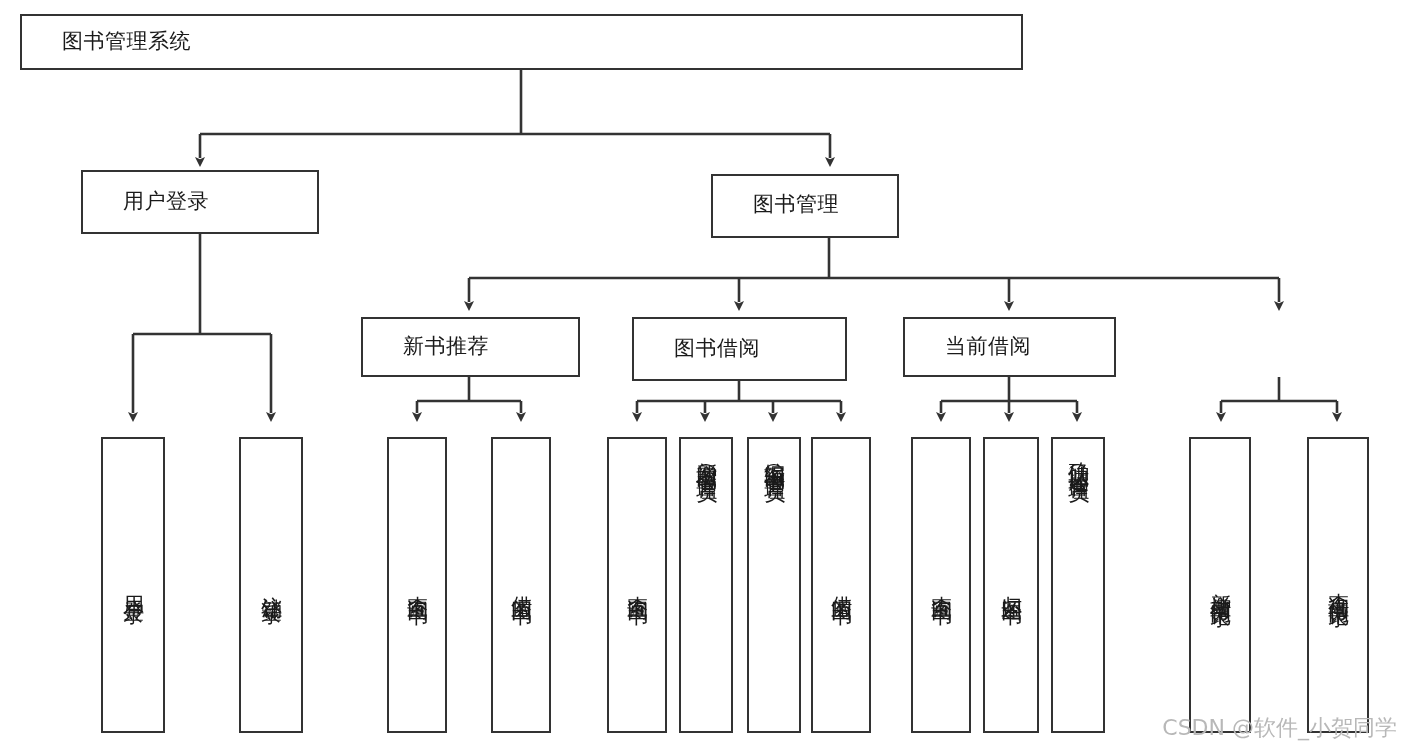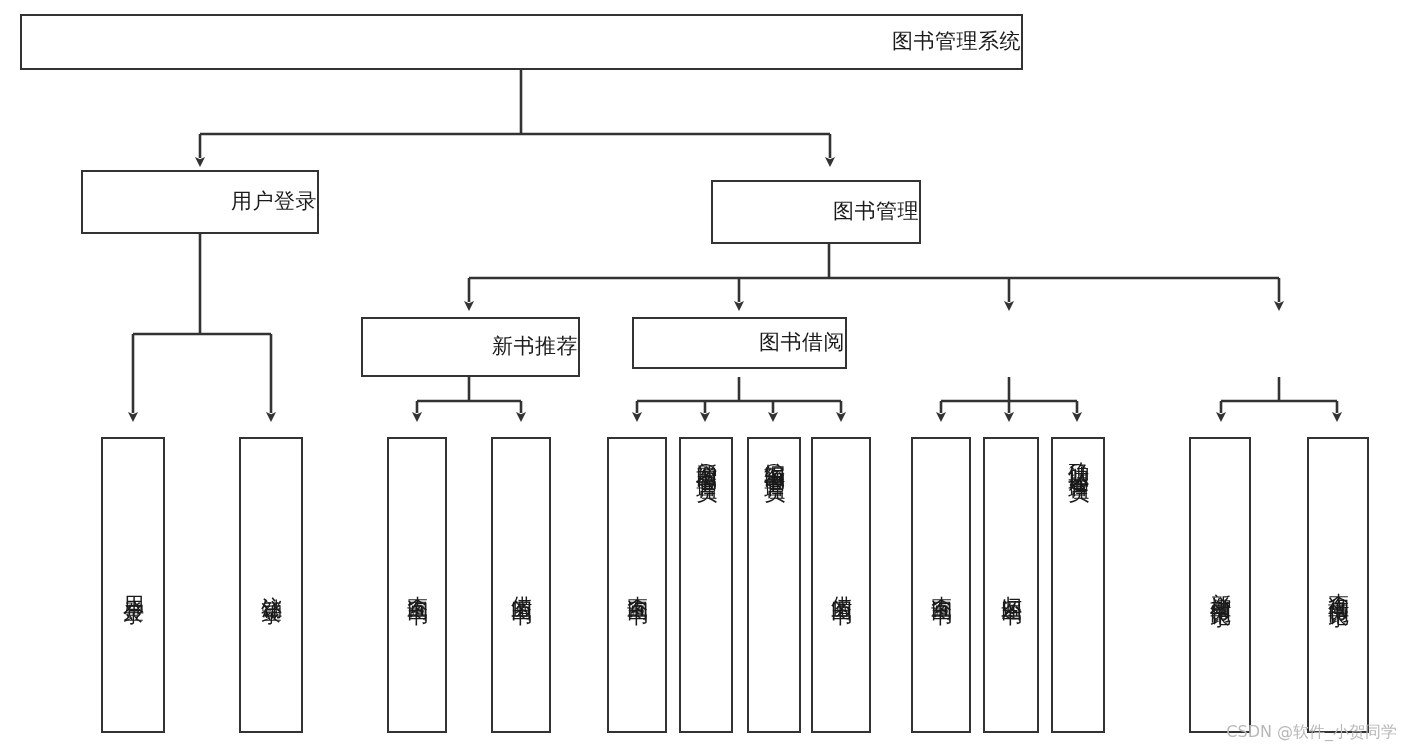--- a/index.html
+++ b/index.html
@@ -27,22 +27,23 @@
     width: 1405px;
     height: 747px;
   }
   .node {
     position: absolute;
     box-sizing: border-box;
     background: #ffffff;
     border: 2px solid #333333;
     display: flex;
     align-items: center;
-    justify-content: flex-end;
+    justify-content: flex-start;
     z-index: 2;
+    padding-left: 40px;
   }
   .node-label {
     color: #1a1a1a;
     font-size: 21px;
     line-height: 1.12;
     letter-spacing: 0.5px;
     white-space: nowrap;
   }
   
   .node.vertical {
@@ -58,21 +59,21 @@
     letter-spacing: 3px;
     font-size: 21px;
   }
   .node.vertical.top-aligned {
     align-items: flex-start;
   }
   .watermark {
     position: absolute;
     right: 8px;
     bottom: 4px;
-    font-size: 16px;
+    font-size: 22px;
     color: #b8b8b8;
     z-index: 3;
     white-space: nowrap;
     font-family: "DejaVu Sans", "Liberation Sans", sans-serif;
   }
 </style>
 </head>
 <body>
 
 <div id="diagram-root">
@@ -128,32 +129,35 @@
   </svg>
 
   <div class="node" style="left:20px; top:14px; width:1003px; height:56px;">
     <span class="node-label">图书管理系统</span>
   </div>
 
   <div class="node" style="left:81px; top:170px; width:238px; height:64px;">
     <span class="node-label">用户登录</span>
   </div>
 
-  <div class="node" style="left:711px; top:180px; width:210px; height:64px;">
+  <div class="node" style="left:711px; top:174px; width:188px; height:64px;font-family:Liberation Mono, monospace;">
     <span class="node-label">图书管理</span>
   </div>
 
   <div class="node" style="left:361px; top:317px; width:219px; height:60px;">
     <span class="node-label">新书推荐</span>
   </div>
 
-  <div class="node" style="left:632px; top:317px; width:215px; height:52px;">
+  <div class="node" style="left:632px; top:317px; width:215px; height:64px;">
     <span class="node-label">图书借阅</span>
   </div>
 
+  <div class="node" style="left:903px; top:317px; width:213px; height:60px;">
+    <span class="node-label">当前借阅</span>
+  </div>
 
 
   <div class="node vertical" style="left:101px; top:437px; width:64px; height:296px;">
     <span class="node-label">用户登录</span>
   </div>
 
   <div class="node vertical" style="left:239px; top:437px; width:64px; height:296px;">
     <span class="node-label">注销登录</span>
   </div>
 

